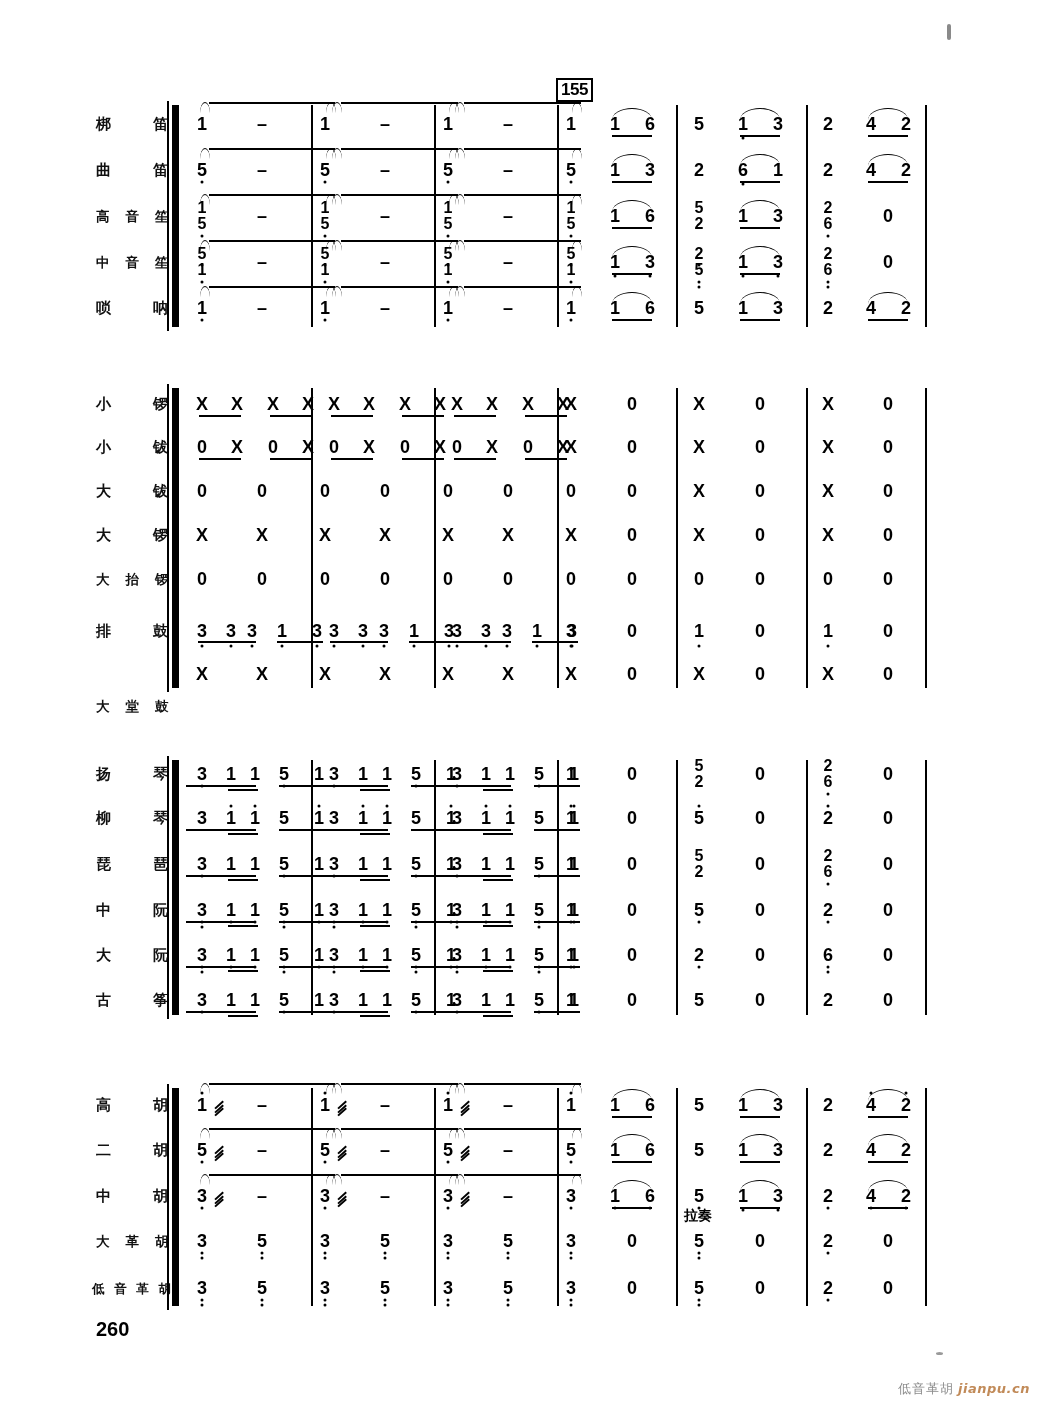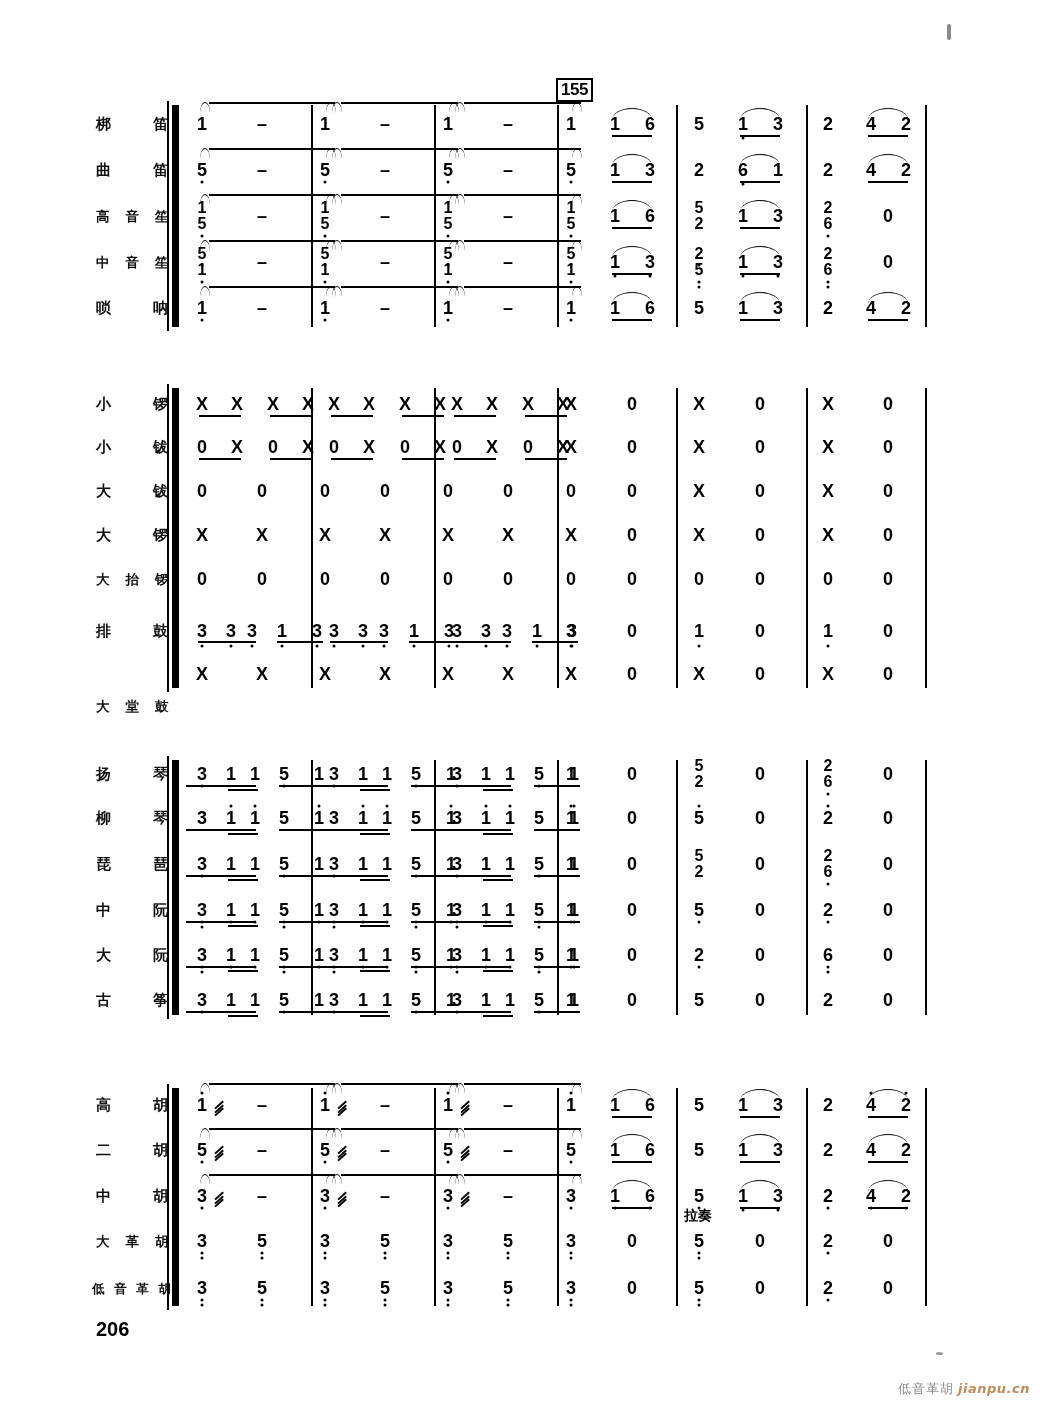--- a/index.html
+++ b/index.html
@@ -1016,21 +1016,21 @@
       <div class="odot" style="left:699px;top:1300px"></div>
       <div class="odot" style="left:699px;top:1305px"></div>
       <div class="n" style="left:760px;top:1288px">0</div>
       <div class="n" style="left:828px;top:1288px">2</div>
       <div class="odot" style="left:828px;top:1300px"></div>
       <div class="n" style="left:888px;top:1288px">0</div>
     </div>
 
   <div class="anno" style="left:684px;top:1207px">拉奏</div>
 
-  <div class="pageno">206</div>
+  <div class="pageno">260</div>
 
   <div class="wm">
     <span class="cn">低音革胡</span>
     <span class="url">jianpu.cn</span>
   </div>
 
   <div class="speck" style="left:947px;top:24px;width:4px;height:16px;border-radius:2px;background:#8a8a8a"></div>
   <div class="speck" style="left:936px;top:1352px;width:7px;height:3px;background:#9a9a9a"></div>
 </div>
 

